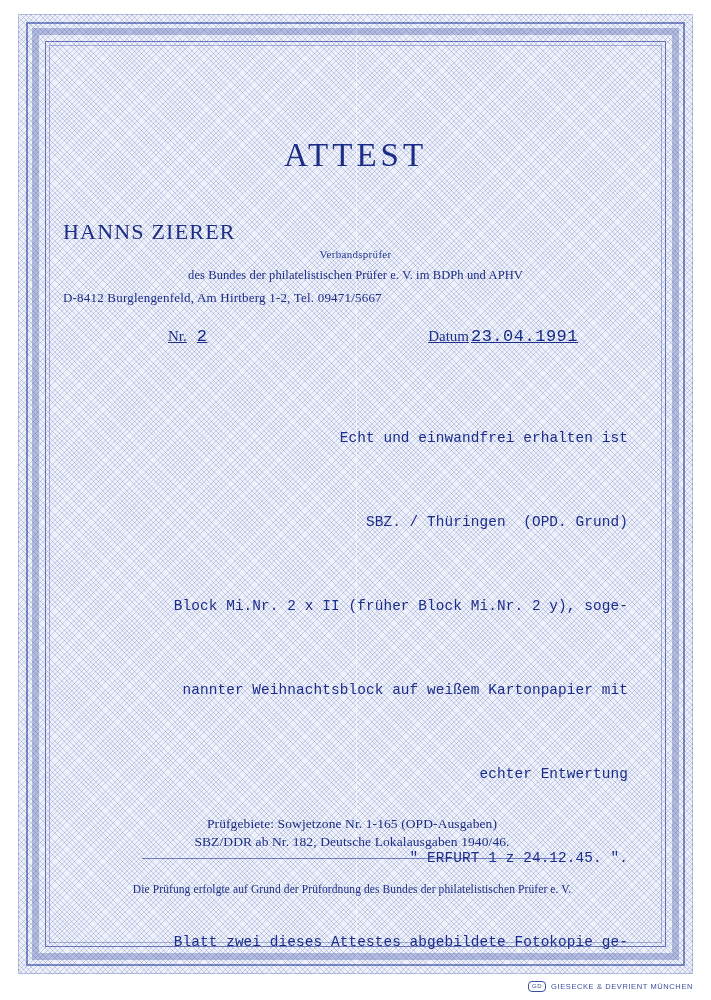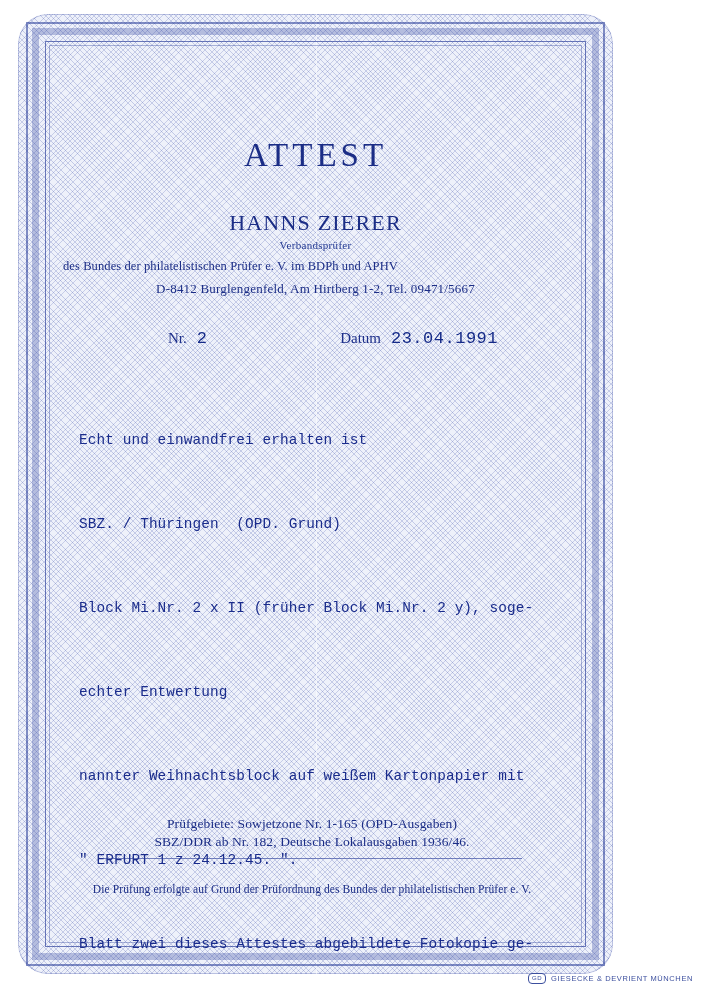--- a/index.html
+++ b/index.html
@@ -19,29 +19,28 @@
     width: 711px;
     height: 1000px;
     background: #ffffff;
   }
 
   
   .certificate {
     position: absolute;
     left: 18px;
     top: 14px;
-    width: 595px;
+    width: 675px;
     height: 960px;
     background-color: #eef1fa;
     background-image:
       repeating-linear-gradient(45deg, rgba(40,60,160,0.22) 0px, rgba(40,60,160,0.22) 0.6px, rgba(255,255,255,0) 0.6px, rgba(255,255,255,0) 3.4px),
       repeating-linear-gradient(-45deg, rgba(40,60,160,0.20) 0px, rgba(40,60,160,0.20) 0.6px, rgba(255,255,255,0) 0.6px, rgba(255,255,255,0) 3.4px),
       repeating-linear-gradient(90deg, rgba(30,50,150,0.10) 0px, rgba(30,50,150,0.10) 0.5px, rgba(255,255,255,0) 0.5px, rgba(255,255,255,0) 6px);
     box-shadow: inset 0 0 0 1px rgba(30,50,150,0.25);
-    border-radius: 30px;
   }
 
   
   .frame-outer {
     position: absolute;
     left: 8px; top: 8px; right: 8px; bottom: 8px;
     border: 2px solid rgba(35,55,150,0.55);
   }
   .frame-band {
     position: absolute;
@@ -83,76 +82,76 @@
     text-align: center;
     font-size: 33px;
     letter-spacing: 4px;
     font-weight: normal;
     margin-top: 78px;
     color: #1b2d86;
     font-family: "Liberation Serif", serif;
   }
 
   .examiner {
-    text-align: center;
+    text-align: left;
     font-size: 22px;
     letter-spacing: 1.2px;
-    margin-top: 36px;
+    margin-top: 45px;
     color: #1b2d86;
   }
   .examiner-role {
     text-align: center;
     font-size: 11px;
     margin-top: 3px;
     letter-spacing: 0.3px;
     color: #243a93;
     font-family: Liberation Serif, serif;
   }
   .association {
-    text-align: left;
+    text-align: center;
     font-size: 12.5px;
     margin-top: 8px;
     letter-spacing: 0.1px;
     color: #1b2d86;
   }
   .address {
-    text-align: center;
     font-size: 13px;
     margin-top: 7px;
     letter-spacing: 0.2px;
     color: #1b2d86;
   }
 
   .meta-row {
     display: flex;
     align-items: flex-end;
-    margin-top: 32px;
+    margin-top: 21px;
     padding: 0 70px 0 105px;
     font-size: 15px;
+    text-decoration: underline;
   }
   .meta-left { display: flex; align-items: baseline; gap: 10px; }
-  .meta-right { margin-left: auto; display: flex; align-items: baseline; gap: 10px; }
+  .meta-right { margin-left: auto; display: flex; align-items: baseline; gap: 2px; }
   .meta-label { font-size: 15px; }
   .meta-value {
     font-family: "Liberation Mono", monospace;
     font-size: 17px;
     letter-spacing: 0.5px;
     color: #152a88;
   }
 
   .body-text {
     margin: 22px 20px 0 16px;
     font-family: "Liberation Mono", monospace;
     font-size: 14.4px;
     line-height: 28px;
     color: #1a2c8c;
     letter-spacing: 0.1px;
     white-space: pre-wrap;
   }
-  .body-line { display: block; }
+  .body-line { display: block; text-align: right; }
   .body-line.spaced { letter-spacing: 0.1px; }
 
   .footer {
     position: absolute;
     left: 0;
     right: 7px;
     bottom: 34px;
     text-align: center;
     color: #1b2d86;
   }
@@ -173,21 +172,21 @@
   }
   .footer-line3 {
     font-size: 11.5px;
     margin-top: 24px;
     letter-spacing: 0.1px;
   }
 
   .printer-mark {
     position: absolute;
     right: 18px;
-    bottom: 16px;
+    bottom: 8px;
     display: flex;
     align-items: center;
     gap: 5px;
     color: #3c4f9e;
     font-size: 7.5px;
     letter-spacing: 0.6px;
     font-family: "Liberation Sans", sans-serif;
   }
   .printer-logo {
     display: inline-block;
@@ -232,31 +231,31 @@
         <div class="meta-right">
           <span class="meta-label">Datum</span>
           <span class="meta-value">23.04.1991</span>
         </div>
       </div>
 
       <div class="body-text">
         <span class="body-line">Echt und einwandfrei erhalten ist</span>
         <span class="body-line spaced">SBZ. / Thüringen  (OPD. Grund)</span>
         <span class="body-line">Block Mi.Nr. 2 x II (früher Block Mi.Nr. 2 y), soge-</span>
+        <span class="body-line">nannter Weihnachtsblock auf weißem Kartonpapier mit</span>
         <span class="body-line">echter Entwertung</span>
-        <span class="body-line">nannter Weihnachtsblock auf weißem Kartonpapier mit</span>
         <span class="body-line">" ERFURT 1 z 24.12.45. ".</span>
         <span class="body-line">Blatt zwei dieses Attestes abgebildete Fotokopie ge-</span>
         
         
       </div>
 
       <div class="footer">
         <div class="footer-line1">Prüfgebiete: Sowjetzone Nr. 1-165 (OPD-Ausgaben)</div>
-        <div class="footer-line2">SBZ/DDR ab Nr. 182, Deutsche Lokalausgaben 1936/46.</div>
+        <div class="footer-line2">SBZ/DDR ab Nr. 182, Deutsche Lokalausgaben 1940/46.</div>
         <div class="footer-rule"></div>
         <div class="footer-line3">Die Prüfung erfolgte auf Grund der Prüfordnung des Bundes der philatelistischen Prüfer e. V.</div>
       </div>
 
     </div>
   </div>
 
   <div class="printer-mark">
     <span class="printer-logo">GD</span>
     <span>GIESECKE &amp; DEVRIENT MÜNCHEN</span>

